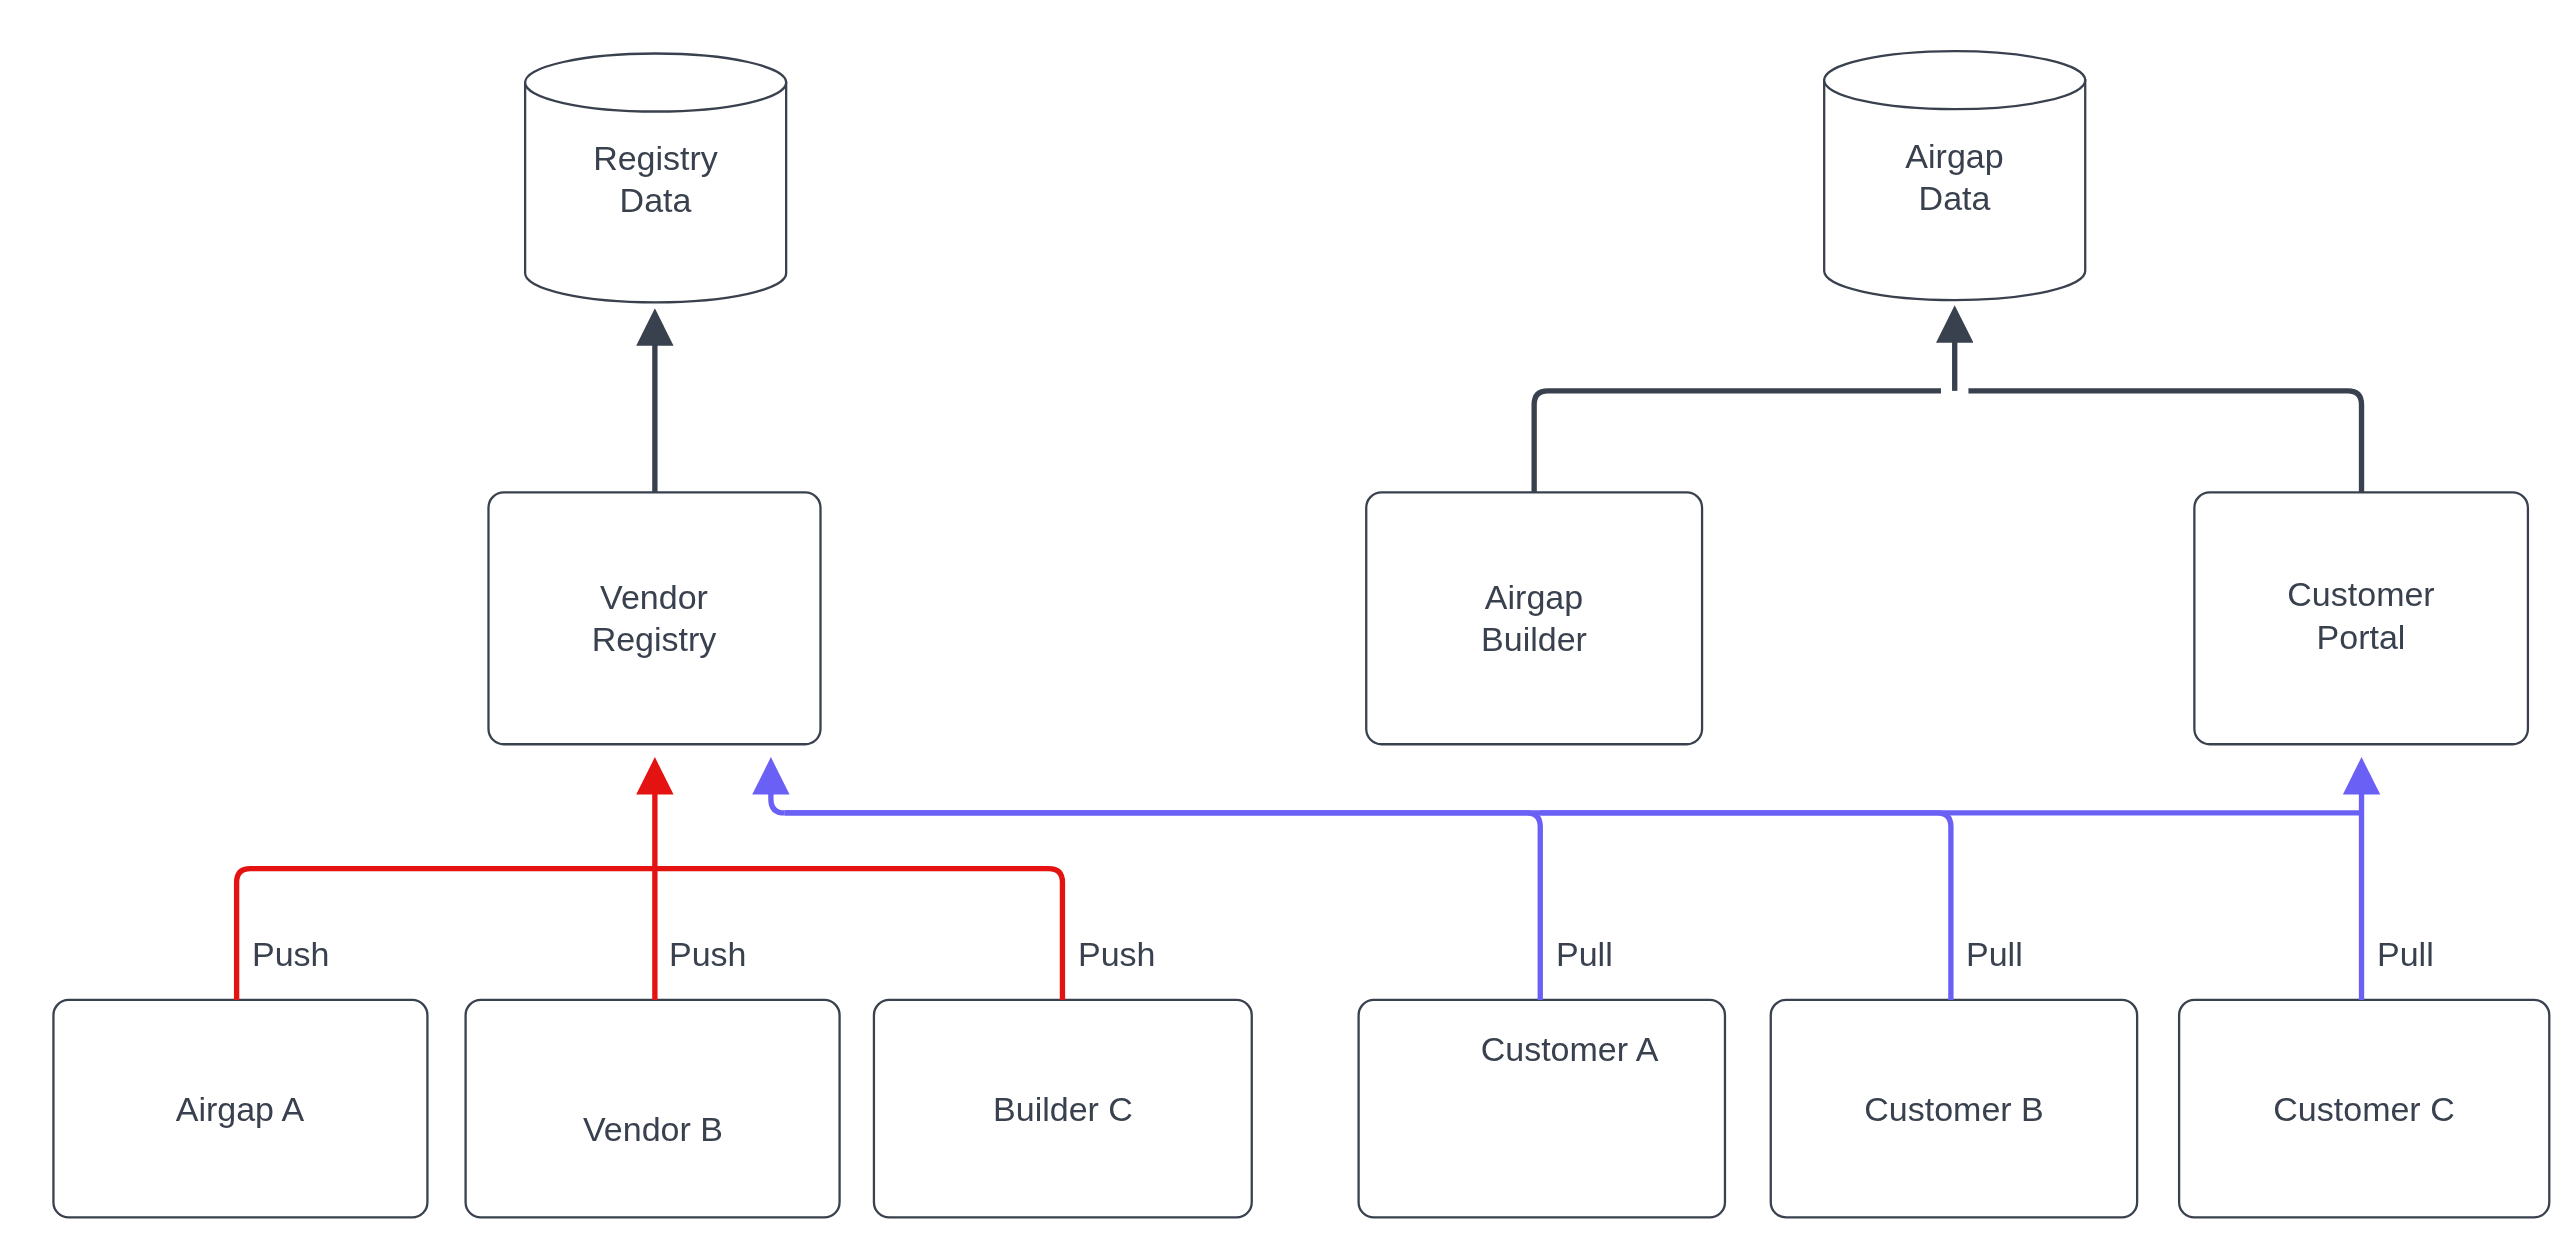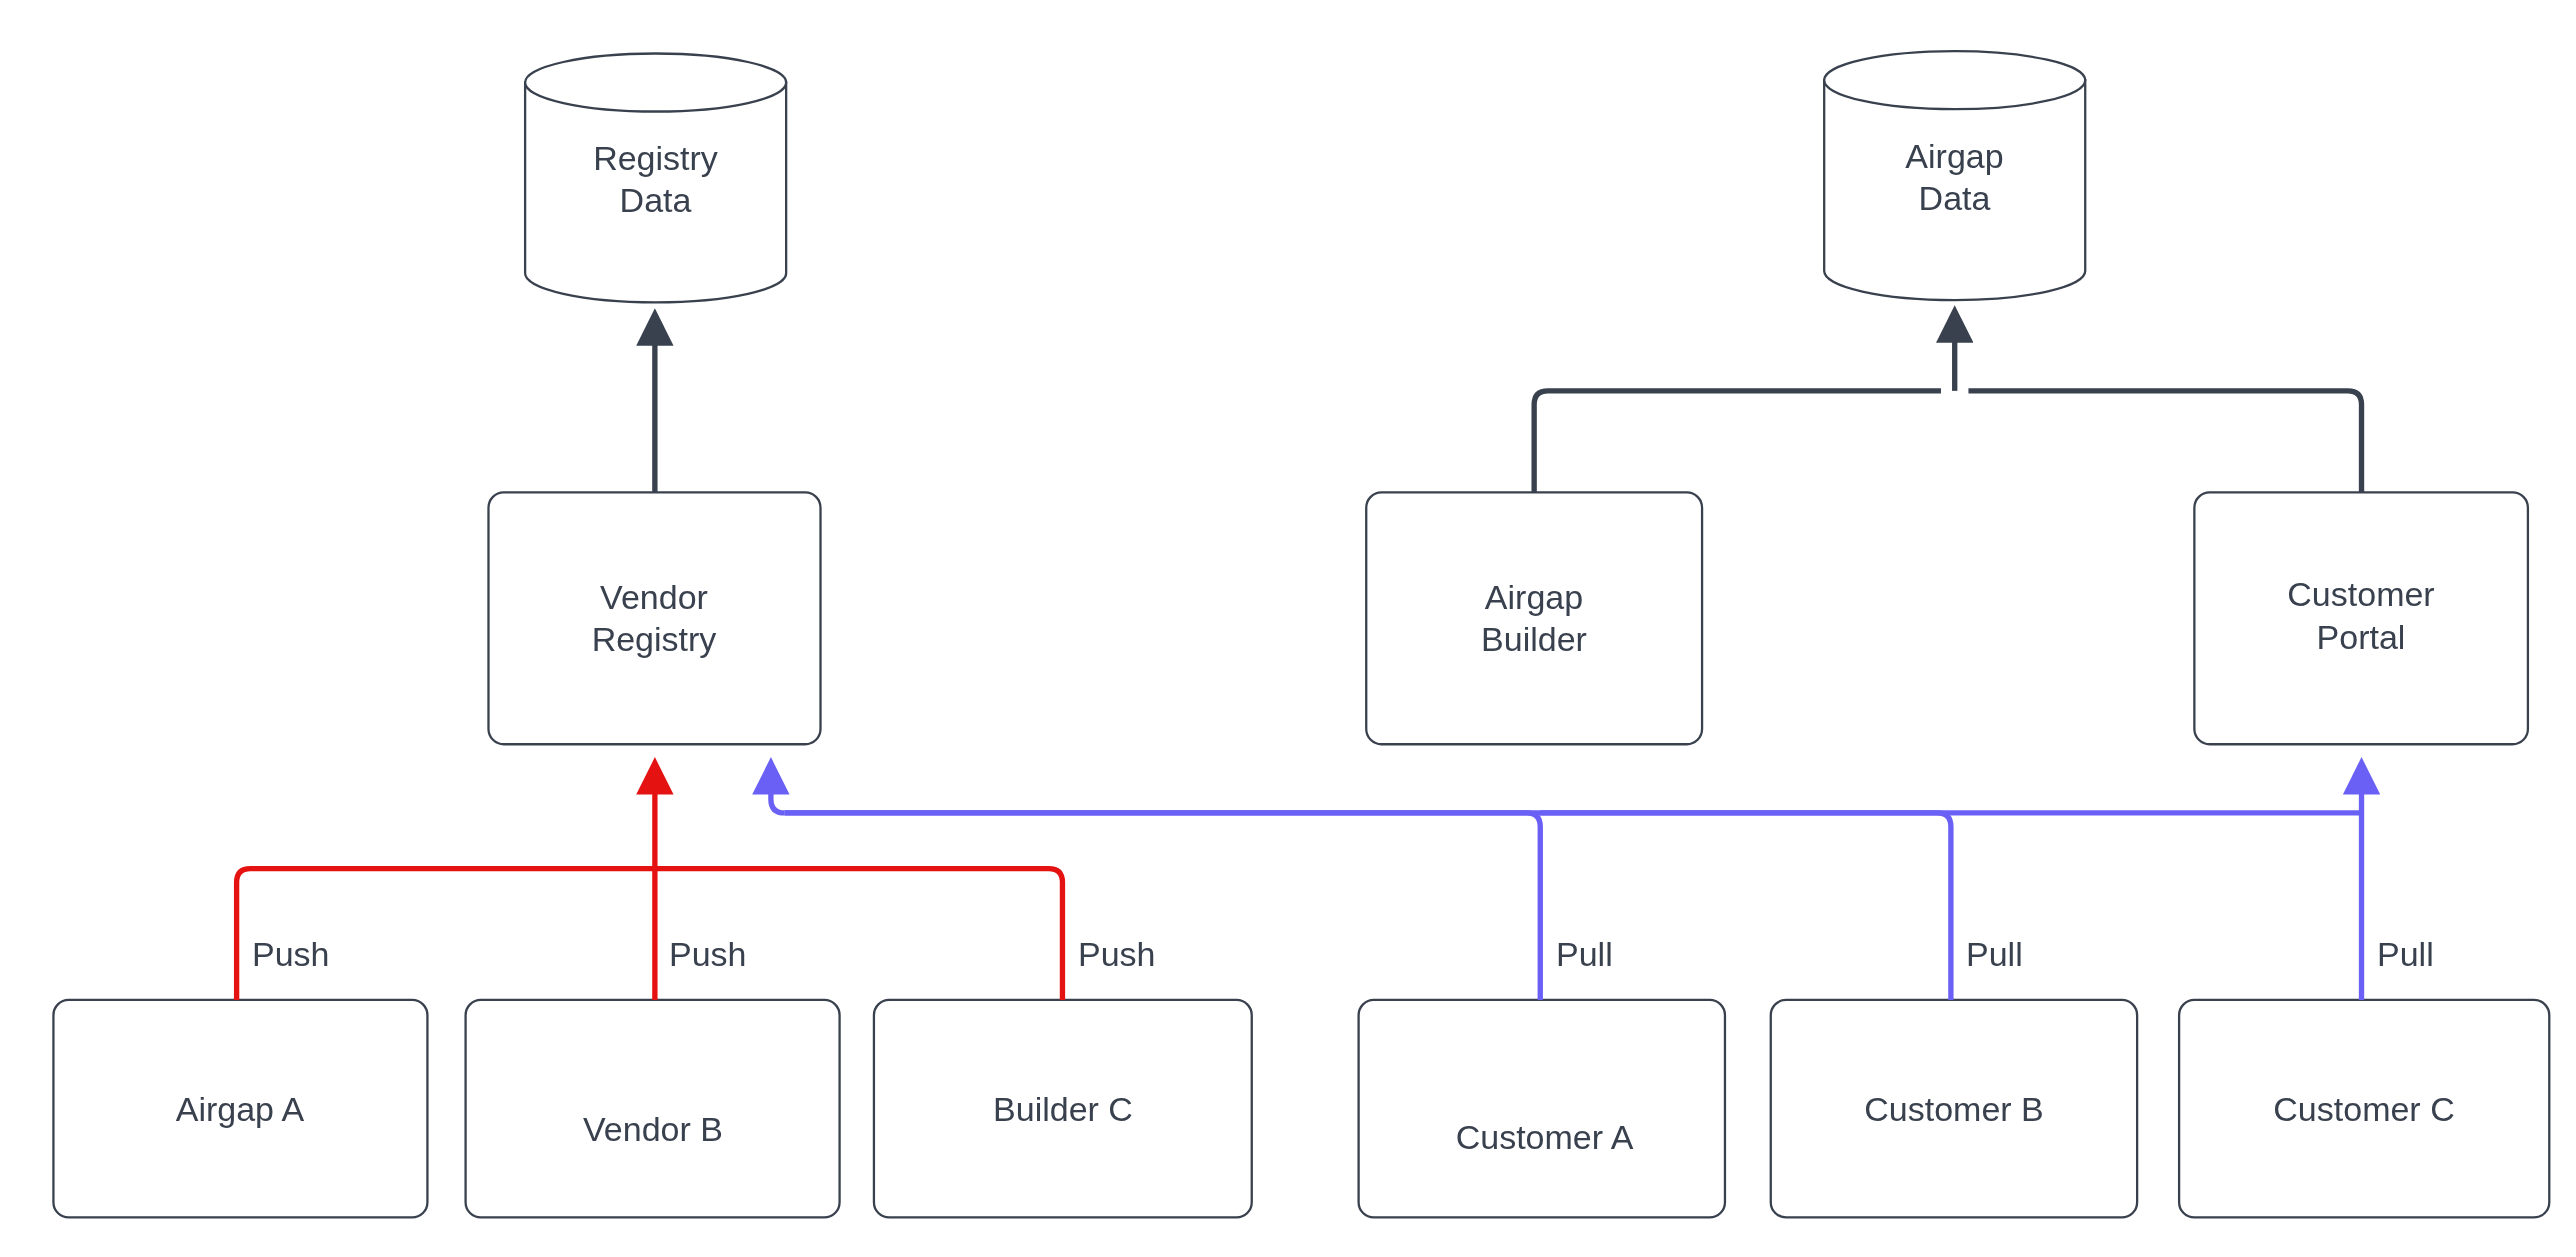--- a/index.html
+++ b/index.html
@@ -104,21 +104,21 @@
     <span><span>Airgap</span><br><span>Builder</span></span>
   </div>
 
   <div class="node-label" style="left:2194px;top:492px;width:334px;height:247px;">
     <span><span>Customer</span><br><span>Portal</span></span>
   </div>
 
   <div class="node-label" style="left:53px;top:1000px;width:374px;height:218px;">Airgap A</div>
   <div class="node-label" style="left:466px;top:1000px;width:374px;height:218px;margin-top:20px;">Vendor B</div>
   <div class="node-label" style="left:874px;top:1000px;width:378px;height:218px;">Builder C</div>
-  <div class="node-label" style="left:1359px;top:1028px;width:371px;height:218px;">Customer A</div>
+  <div class="node-label" style="left:1359px;top:940px;width:371px;height:218px;padding-left:25px;">Customer A</div>
   <div class="node-label" style="left:1771px;top:1000px;width:366px;height:218px;">Customer B</div>
   <div class="node-label" style="left:2179px;top:1000px;width:370px;height:218px;border-radius:21px;">Customer C</div>
 
   <div class="edge-label" style="left:252px;top:935px;">Push</div>
   <div class="edge-label" style="left:669px;top:935px;">Push</div>
   <div class="edge-label" style="left:1078px;top:935px;">Push</div>
   <div class="edge-label" style="left:1556px;top:935px;">Pull</div>
   <div class="edge-label" style="left:1966px;top:935px;">Pull</div>
   <div class="edge-label" style="left:2377px;top:935px;">Pull</div>
 

